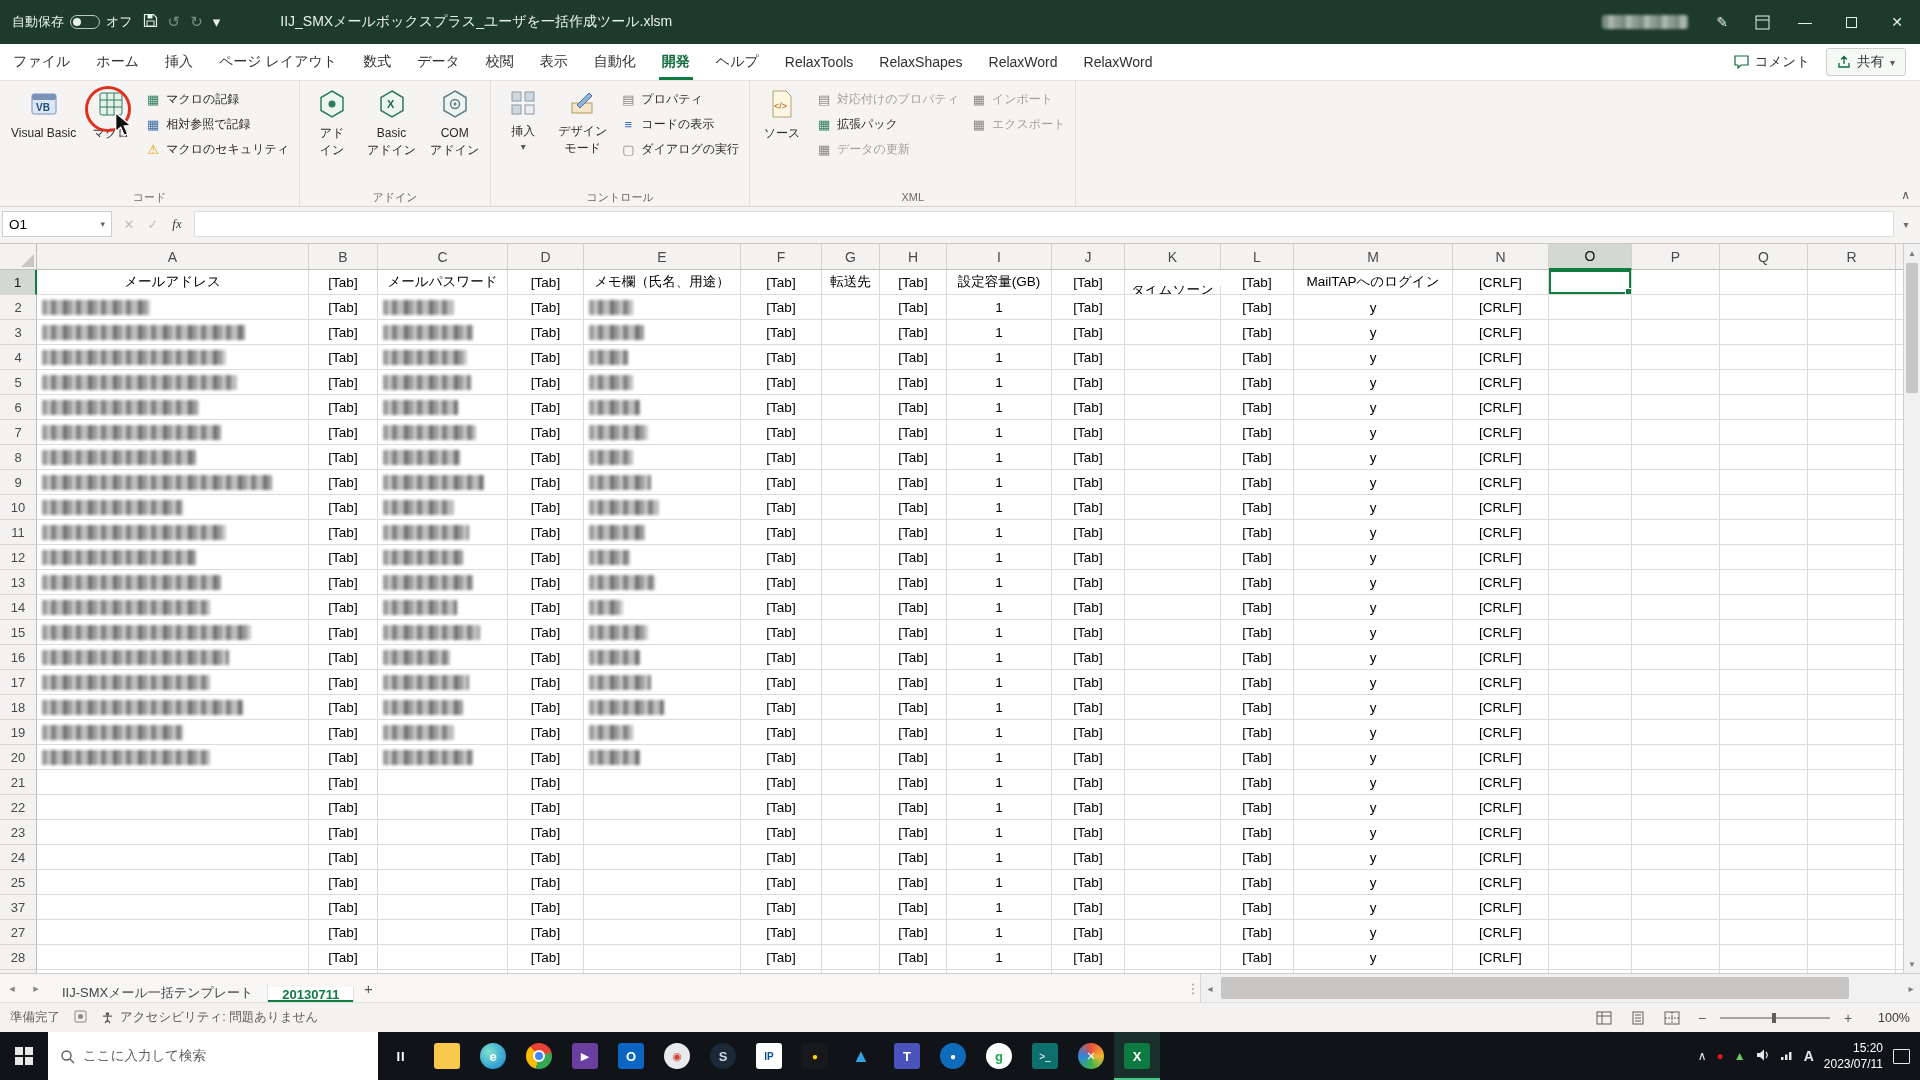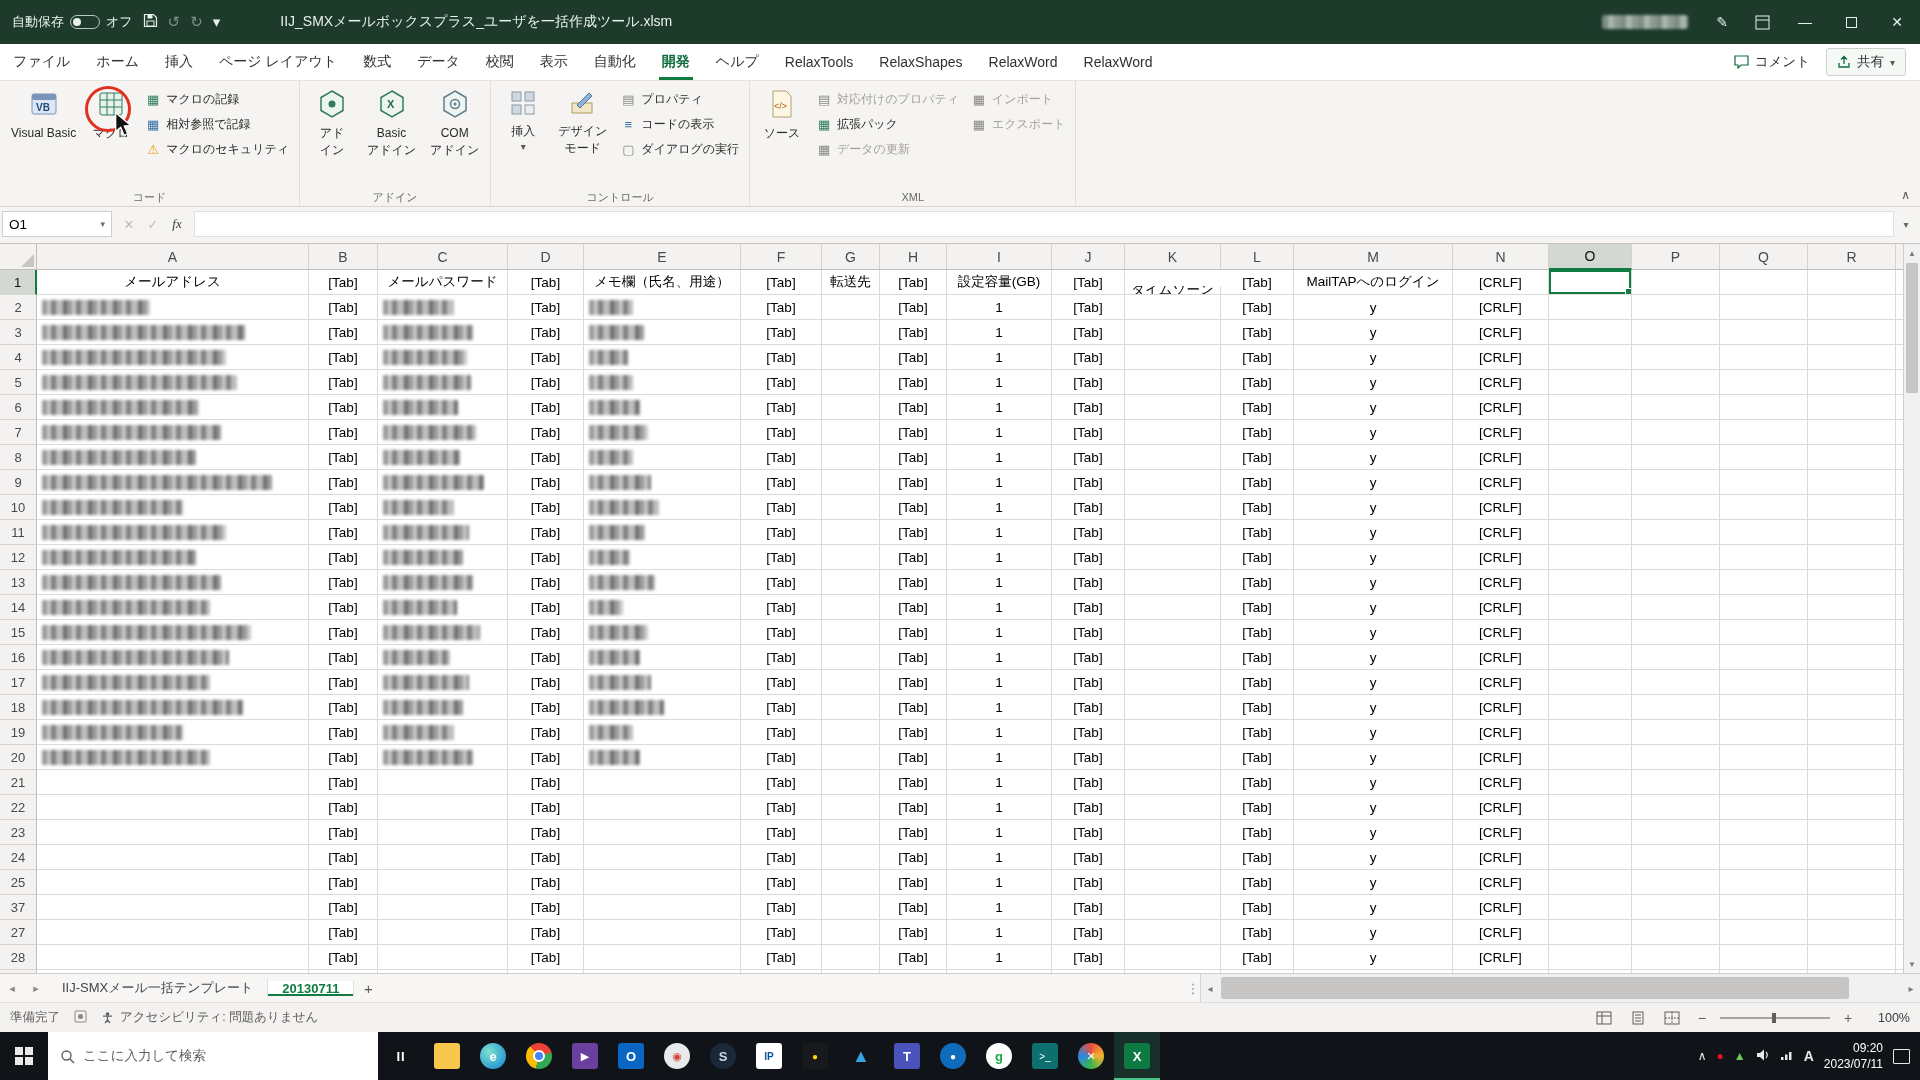--- a/index.html
+++ b/index.html
@@ -83,21 +83,21 @@
      background:repeating-linear-gradient(90deg,#9a9a9a 0 5px,#c9c9c9 5px 9px,#808080 9px 14px,#bdbdbd 14px 21px,#6f6f6f 21px 25px);
      filter:blur(1.4px); }
   .vscroll { width:17px; flex:0 0 auto; background:#f1f1f1; border-left:1px solid #d0cecc; display:flex; flex-direction:column; }
   .vs-btn { height:18px; display:flex; align-items:center; justify-content:center; font-size:8px; color:#7a7a7a; }
   .vs-thumb { height:130px; margin:1px 2px; background:#c8c6c4; border-radius:2px; }
   .vs-track { flex:1; }
 
   
   .sheetbar { height:29px; background:#f7f6f5; border-top:1px solid #d0cecc; display:flex; align-items:stretch; flex:0 0 auto; font-size:13px; }
   .snav { width:24px; display:flex; align-items:center; justify-content:center; color:#8a8886; font-size:11px; }
-  .stabs { display:flex; align-items:center; }
+  .stabs { display:flex; align-items:flex-end; }
   .sheet-tab { display:flex; align-items:center; padding:0 14px; color:#444; border-right:1px solid #e1dfdd; position:relative; white-space:nowrap; }
   .sheet-tab.active { background:#fff; color:#107c41; font-weight:bold; }
   .sheet-tab.active::after { content:""; position:absolute; left:0; right:0; bottom:0; height:2px; background:#107c41; }
   .addsheet { width:28px; display:flex; align-items:center; justify-content:center; color:#5a5856; font-size:15px; }
   .sb-fill { flex:1; }
   .hsplit { width:14px; display:flex; align-items:center; justify-content:center; color:#8a8886; }
   .hscroll { width:720px; display:flex; align-items:center; background:#f1f1f1; border-left:1px solid #d8d6d3; }
   .hs-btn { width:18px; text-align:center; color:#7a7a7a; font-size:10px; }
   .hs-track { flex:1; height:100%; position:relative; }
   .hs-thumb { position:absolute; left:2px; top:3px; bottom:3px; width:92%; background:#c8c6c4; border-radius:2px; }
@@ -1335,20 +1335,20 @@
       </span>
       <span class="tray-ic">
         <svg width="14" height="12" viewBox="0 0 14 12">
             <rect x="1" y="8" width="2.5" height="3" fill="#e8e8e8"></rect>
             <rect x="5" y="5.5" width="2.5" height="5.5" fill="#e8e8e8"></rect>
             <rect x="9" y="3" width="2.5" height="8" fill="#e8e8e8"></rect>
           </svg>
       </span>
       <span class="tray-ic" style="font-size:14px;font-weight:bold;">A</span>
       <div class="tray-clock">
-        <div>09:20</div>
+        <div>15:20</div>
         <div>2023/07/11</div>
       </div>
       <span class="notif"></span>
     </div>
   </div>
 
 </div>
 
 </body></html>

